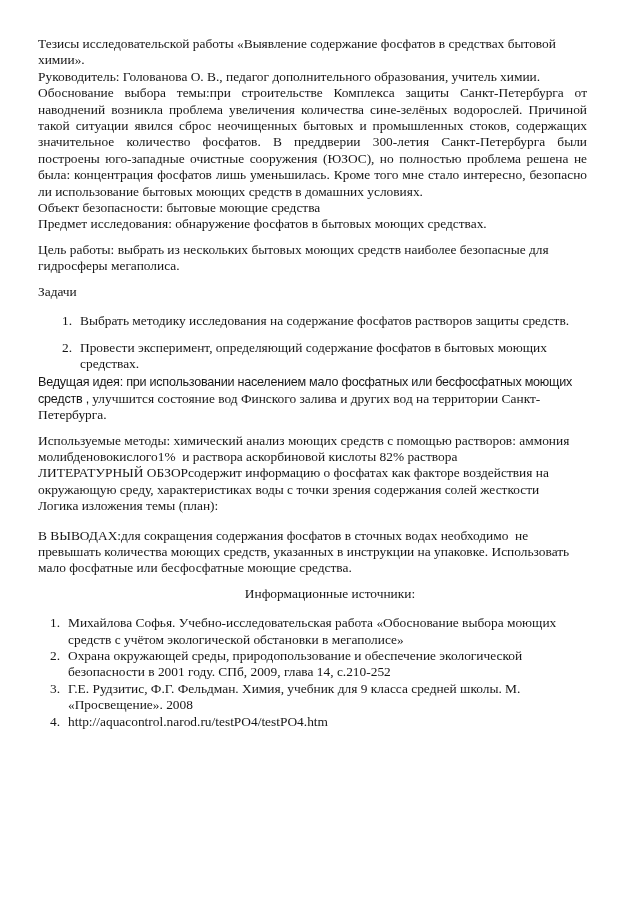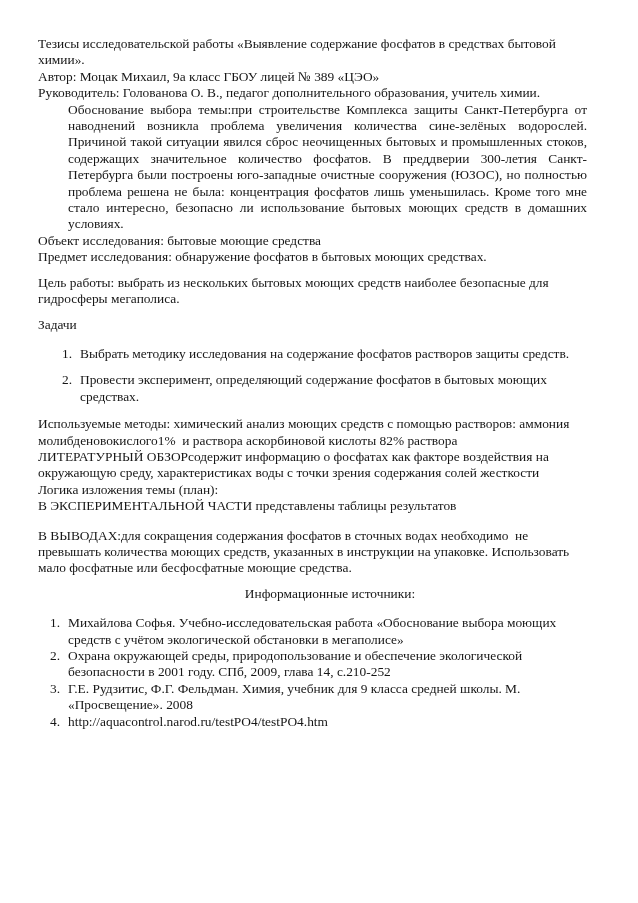--- a/index.html
+++ b/index.html
@@ -15,21 +15,21 @@
     box-sizing: border-box;
     padding: 36px 51px 0 38px;
     font-family: "Liberation Serif", "DejaVu Serif", serif;
     font-size: 13.4px;
     line-height: 16.4px;
     color: #161616;
     overflow: hidden;
   }
   .par { white-space: normal; }
   .pre { white-space: pre-wrap; }
-  .just { text-align: justify; margin-left: 30px; }
+  .just { text-align: justify; }
 
   .gap-xs { height: 2px; }
   .gap-s  { height: 9px; }
   .gap-m  { height: 13px; }
 
   .sans {
     font-family: "Liberation Sans", "DejaVu Sans", sans-serif;
     font-size: 12.6px;
     letter-spacing: -0.25px;
   }
@@ -45,26 +45,25 @@
   .sources .li { margin-left: 12px; }
 
   .indent { padding-left: 35px; text-align: center; }
 </style>
 </head>
 <body>
 
 <div class="page">
 
   <div class="par">Тезисы исследовательской работы «Выявление содержание фосфатов в средствах бытовой химии».</div>
-  <div class="par">Автор: Моцак Михаил, 9а класс ГБОУ лицей № 389 «ЦЭО»</div>
   <div class="par">Руководитель: Голованова О. В., педагог дополнительного образования, учитель химии.</div>
 
   <div class="par just">Обоснование выбора темы:при строительстве Комплекса защиты Санкт-Петербурга от наводнений возникла проблема увеличения количества сине-зелёных водорослей. Причиной такой ситуации явился сброс неочищенных бытовых и промышленных стоков, содержащих значительное количество фосфатов. В преддверии 300-летия Санкт-Петербурга были построены юго-западные очистные сооружения (ЮЗОС), но полностью проблема решена не была: концентрация фосфатов лишь уменьшилась. Кроме того мне стало интересно, безопасно ли использование бытовых моющих средств в домашних условиях.</div>
 
-  <div class="par">Объект исследования: бытовые моющие средства</div>
+  <div class="par">Объект безопасности: бытовые моющие средства</div>
   <div class="par">Предмет исследования: обнаружение фосфатов в бытовых моющих средствах.</div>
 
   <div class="gap-s"></div>
 
   <div class="par">Цель работы: выбрать из нескольких бытовых моющих средств наиболее безопасные для гидросферы мегаполиса.</div>
 
   <div class="gap-s"></div>
 
   <div class="par">Задачи</div>
 
@@ -76,27 +75,27 @@
       <span class="txt">Выбрать методику исследования на содержание фосфатов растворов защиты средств.</span>
     </div>
     <div class="li">
       <span class="num">2.</span>
       <span class="txt">Провести эксперимент, определяющий содержание фосфатов в бытовых моющих средствах.</span>
     </div>
   </div>
 
   <div class="gap-xs"></div>
 
+  <div class="par"><span class="sans">Ведущая идея: при использовании населением мало фосфатных или бесфосфатных моющих средств ,</span><span> улучшится состояние вод Финского залива и других вод на территории Санкт-Петербурга.</span></div>
 
   <div class="gap-s"></div>
 
   <div class="par pre">Используемые методы: химический анализ моющих средств с помощью растворов: аммония молибденовокислого1%  и раствора аскорбиновой кислоты 82% раствора</div>
   <div class="par">ЛИТЕРАТУРНЫЙ ОБЗОРсодержит информацию о фосфатах как факторе воздействия на окружающую среду, характеристиках воды с точки зрения содержания солей жесткости</div>
   <div class="par">Логика изложения темы (план):</div>
-  <div class="par">В ЭКСПЕРИМЕНТАЛЬНОЙ ЧАСТИ представлены таблицы результатов</div>
 
   <div class="gap-m"></div>
 
   <div class="par pre">В ВЫВОДАХ:для сокращения содержания фосфатов в сточных водах необходимо  не превышать количества моющих средств, указанных в инструкции на упаковке. Использовать мало фосфатные или бесфосфатные моющие средства.</div>
 
   <div class="gap-s"></div>
 
   <div class="par indent">Информационные источники:</div>
 
   <div class="gap-m"></div>

